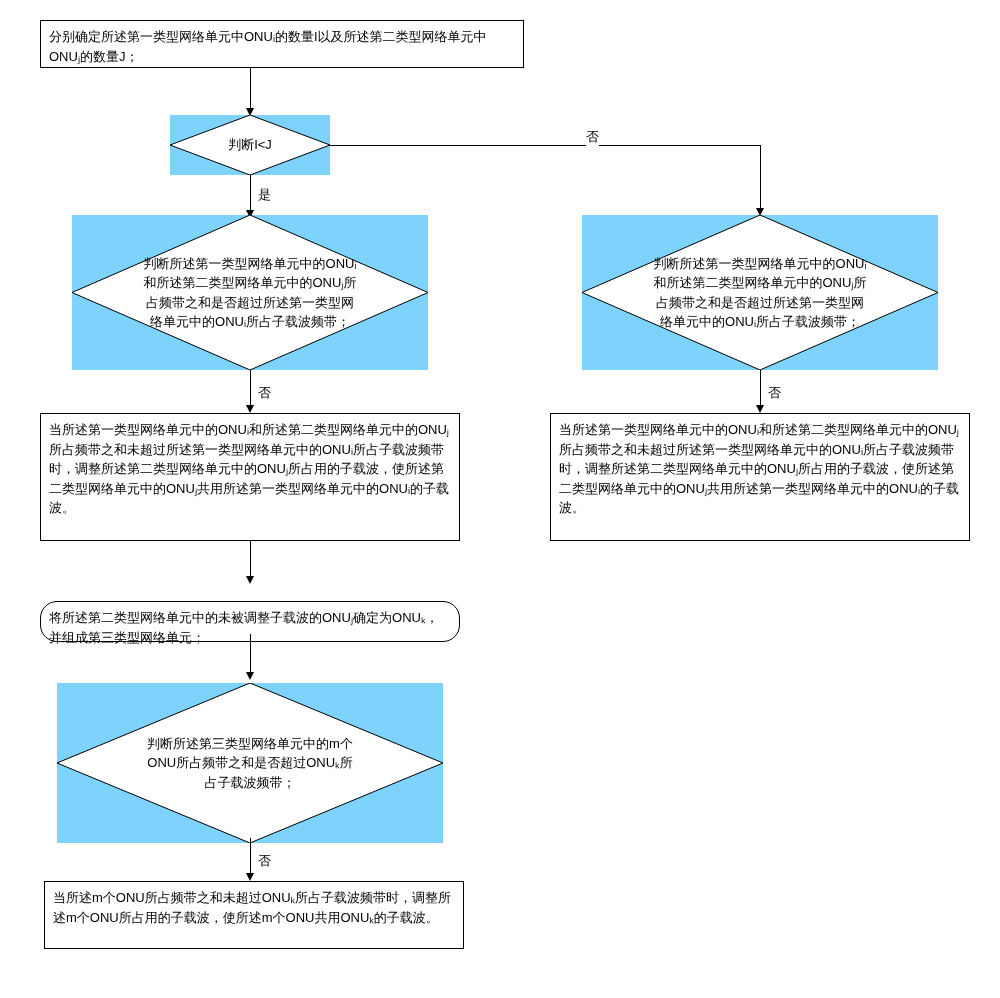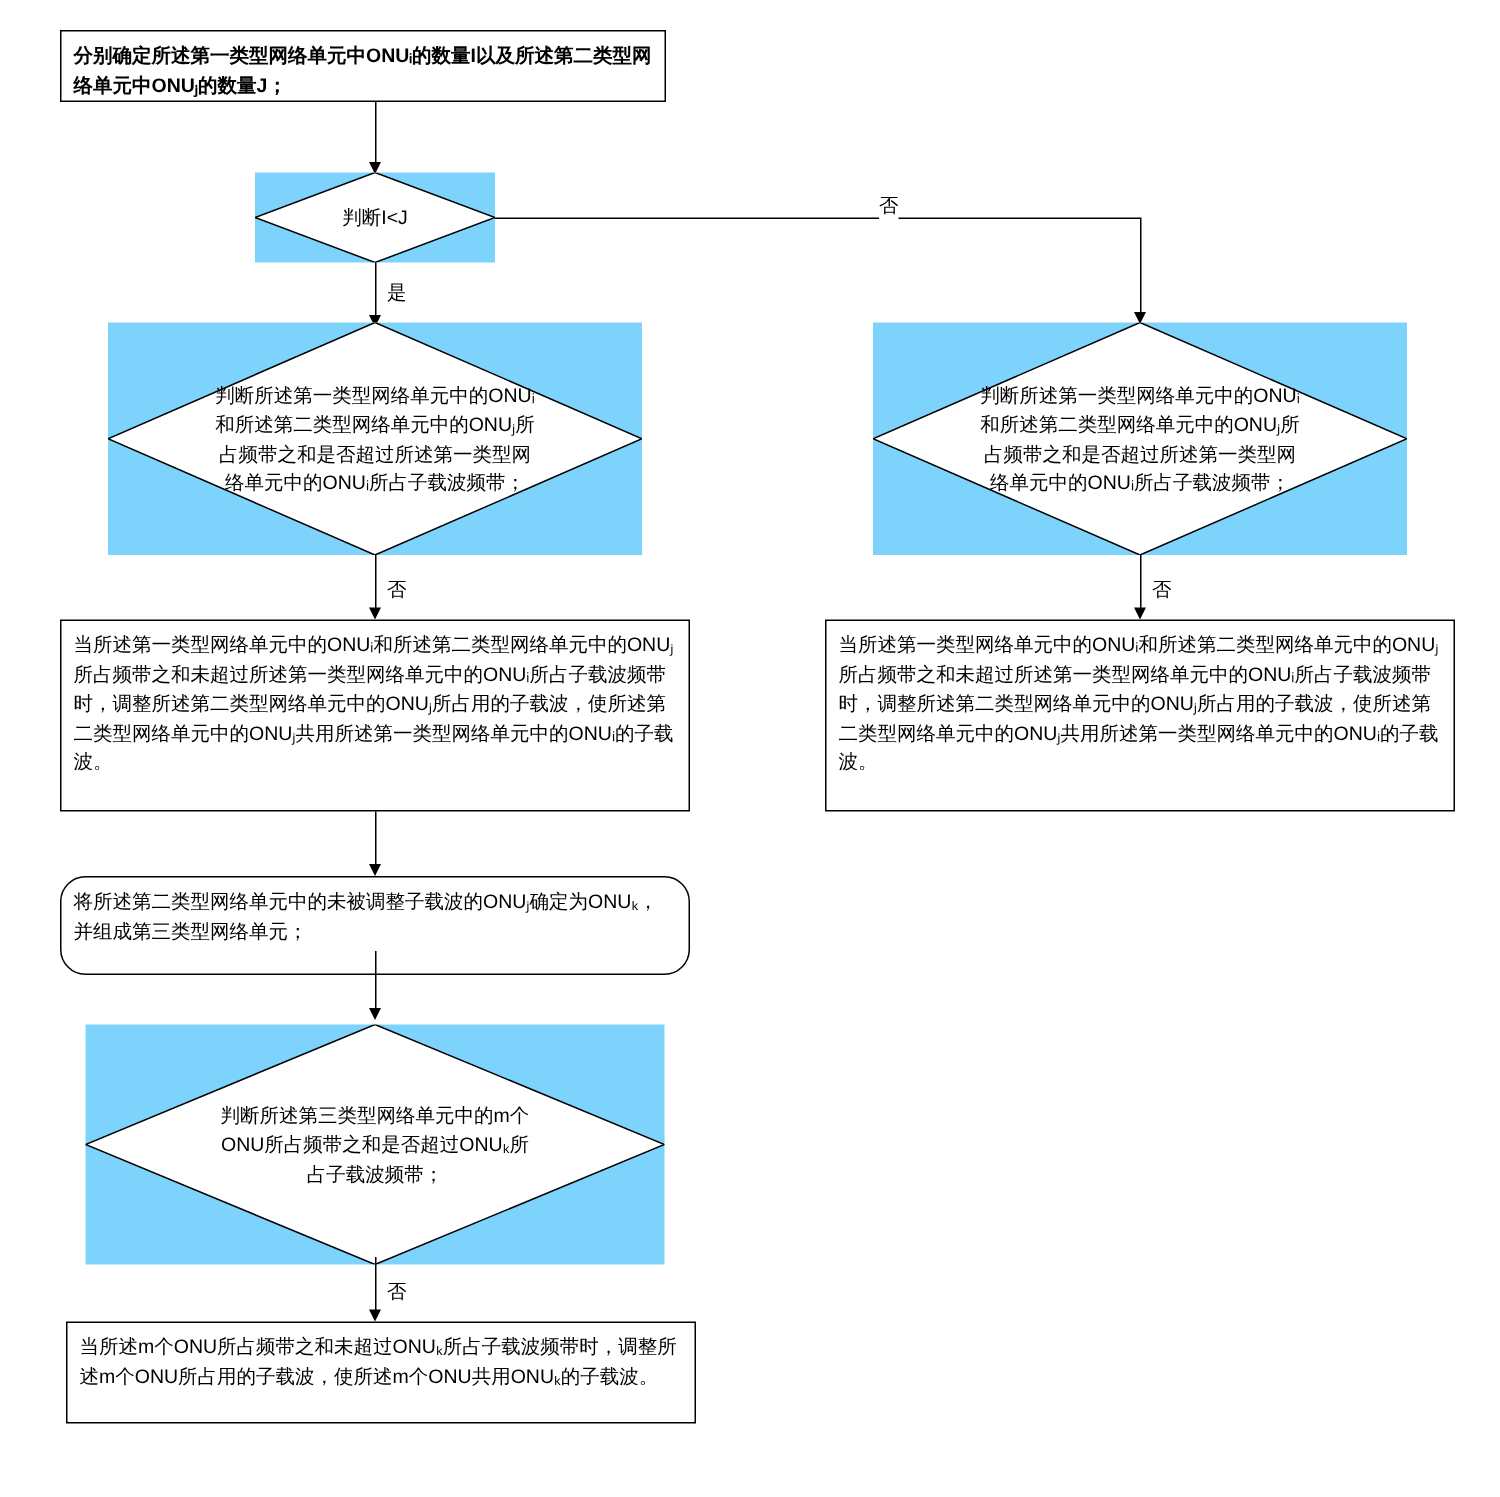--- a/index.html
+++ b/index.html
@@ -60,21 +60,21 @@
     border-left: 4px solid transparent;
     border-right: 4px solid transparent;
     border-top: 8px solid #000;
   }
 </style>
 </head>
 <body>
 
 <div class="canvas">
 
-  <div class="box" style="left:40px; top:20px; width:404px; height:48px;font-weight:bold;">分别确定所述第一类型网络单元中ONUᵢ的数量I以及所述第二类型网络单元中ONUⱼ的数量J；</div>
+  <div class="box" style="left:40px; top:20px; width:484px; height:48px;">分别确定所述第一类型网络单元中ONUᵢ的数量I以及所述第二类型网络单元中ONUⱼ的数量J；</div>
 
   <div class="line vline" style="left:250px; top:68px; height:42px;"></div>
   <div class="arrow-down" style="left:246px; top:108px;"></div>
 
   <div class="diamond" style="left:170px; top:115px; width:160px; height:60px;">
     <svg width="160" height="60">
         <polygon points="80,0 160,30 80,60 0,30" fill="#fff" stroke="#000"></polygon>
       </svg>
     <div class="dtext">判断I&lt;J</div>
   </div>
@@ -110,21 +110,21 @@
   <div class="label" style="left:768px; top:384px;">否</div>
   <div class="arrow-down" style="left:756px; top:405px;"></div>
 
   <div class="box" style="left:40px; top:413px; width:420px; height:128px;">当所述第一类型网络单元中的ONUᵢ和所述第二类型网络单元中的ONUⱼ所占频带之和未超过所述第一类型网络单元中的ONUᵢ所占子载波频带时，调整所述第二类型网络单元中的ONUⱼ所占用的子载波，使所述第二类型网络单元中的ONUⱼ共用所述第一类型网络单元中的ONUᵢ的子载波。</div>
 
   <div class="box" style="left:550px; top:413px; width:420px; height:128px;">当所述第一类型网络单元中的ONUᵢ和所述第二类型网络单元中的ONUⱼ所占频带之和未超过所述第一类型网络单元中的ONUᵢ所占子载波频带时，调整所述第二类型网络单元中的ONUⱼ所占用的子载波，使所述第二类型网络单元中的ONUⱼ共用所述第一类型网络单元中的ONUᵢ的子载波。</div>
 
   <div class="line vline" style="left:250px; top:541px; height:38px;"></div>
   <div class="arrow-down" style="left:246px; top:576px;"></div>
 
-  <div class="box" style="left:40px; top:584px; width:420px; height:66px;border-radius:17px;">将所述第二类型网络单元中的未被调整子载波的ONUⱼ确定为ONUₖ，并组成第三类型网络单元；</div>
+  <div class="box" style="left:40px; top:601px; width:420px; height:41px;border-radius:17px;">将所述第二类型网络单元中的未被调整子载波的ONUⱼ确定为ONUₖ，并组成第三类型网络单元；</div>
 
   <div class="line vline" style="left:250px; top:634px; height:40px;"></div>
   <div class="arrow-down" style="left:246px; top:672px;"></div>
 
   <div class="diamond" style="left:57px; top:683px; width:386px; height:160px;">
     <svg width="386" height="160">
         <polygon points="193,0 386,80 193,160 0,80" fill="#fff" stroke="#000"></polygon>
       </svg>
     <div class="dtext" style="padding:0 22%;">判断所述第三类型网络单元中的m个ONU所占频带之和是否超过ONUₖ所占子载波频带；</div>
   </div>

